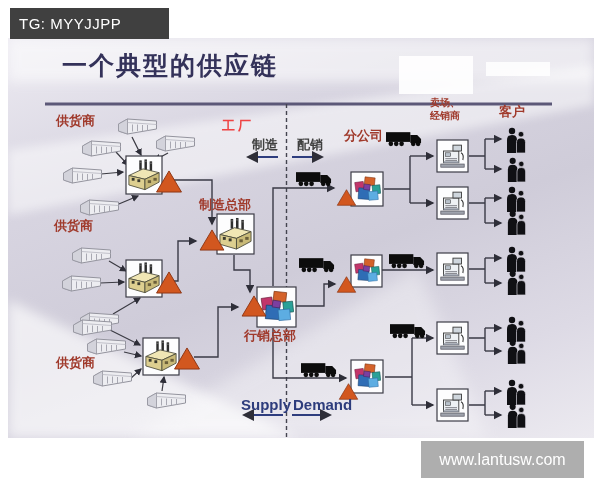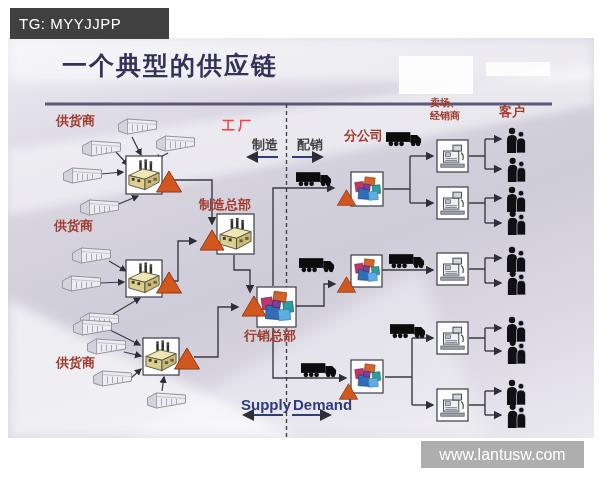--- a/index.html
+++ b/index.html
@@ -7,21 +7,21 @@
        font-family:"Liberation Sans","DejaVu Sans",sans-serif;}
   #stage{position:relative;width:600px;height:480px;background:#ffffff;}
   
   #slide-bg{position:absolute;left:8px;top:38px;width:586px;height:400px;
     background:linear-gradient(160deg,#edebf2 0%,#d8d5e1 28%,#cfccd9 55%,#dddae5 80%,#eceaf0 100%);}
   #slide-bg svg{position:absolute;left:0;top:0;}
   
   .banner{position:absolute;color:#ffffff;display:flex;align-items:center;}
   #banner-top{left:10px;top:8px;width:150px;height:31px;background:#404040;
     font-size:15px;padding-left:9px;letter-spacing:.5px;}
-  #banner-bottom{left:421px;top:441px;width:163px;height:27px;background:#aeaeae;
+  #banner-bottom{left:421px;top:441px;width:163px;height:37px;background:#aeaeae;
     font-size:16px;justify-content:center;}
   
   .lbl{position:absolute;white-space:nowrap;line-height:1.05;}
   #title{left:62px;top:52px;font-size:25px;font-weight:bold;color:#34325a;letter-spacing:2px;}
   .red{color:#a03a2c;font-weight:bold;font-size:13px;}
   .blue{color:#404040;font-weight:bold;font-size:13px;}
   .gray{color:#ef4444;font-weight:bold;font-size:13px;}
   .sd{color:#2d3c7c;font-size:15px;font-weight:bold;}
   #lbl-sup1{left:56px;top:114px;}
   #lbl-sup2{left:54px;top:219px;}

